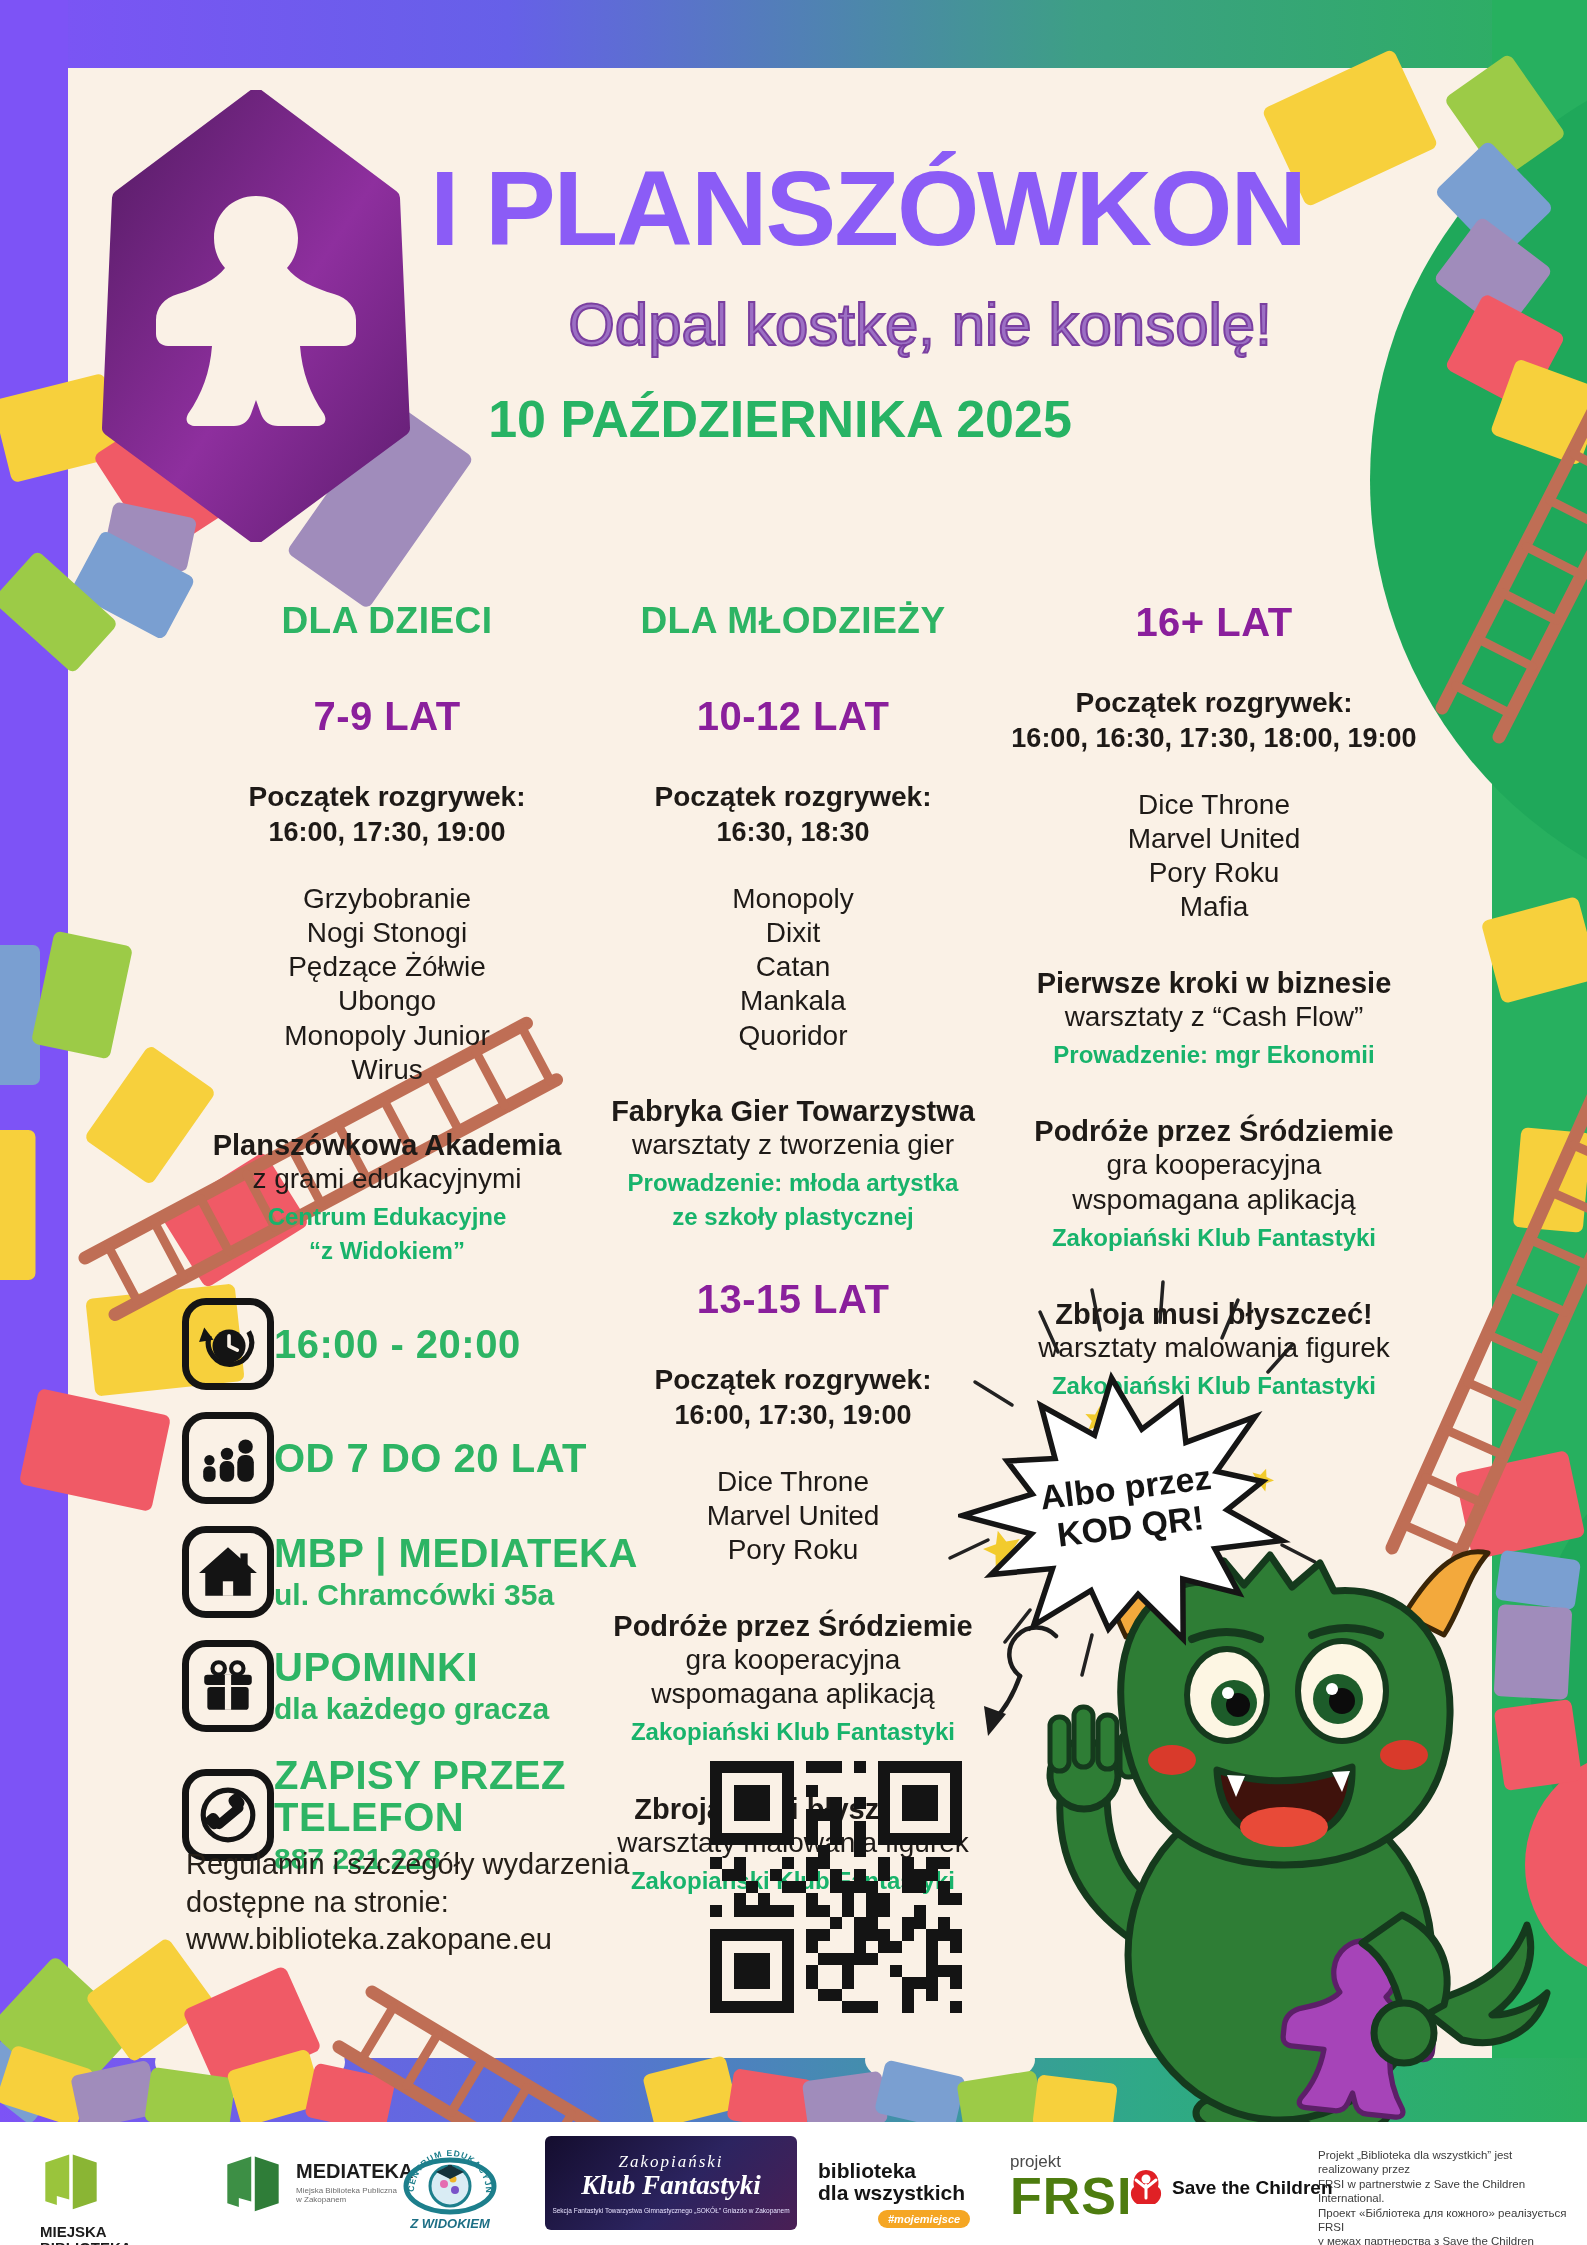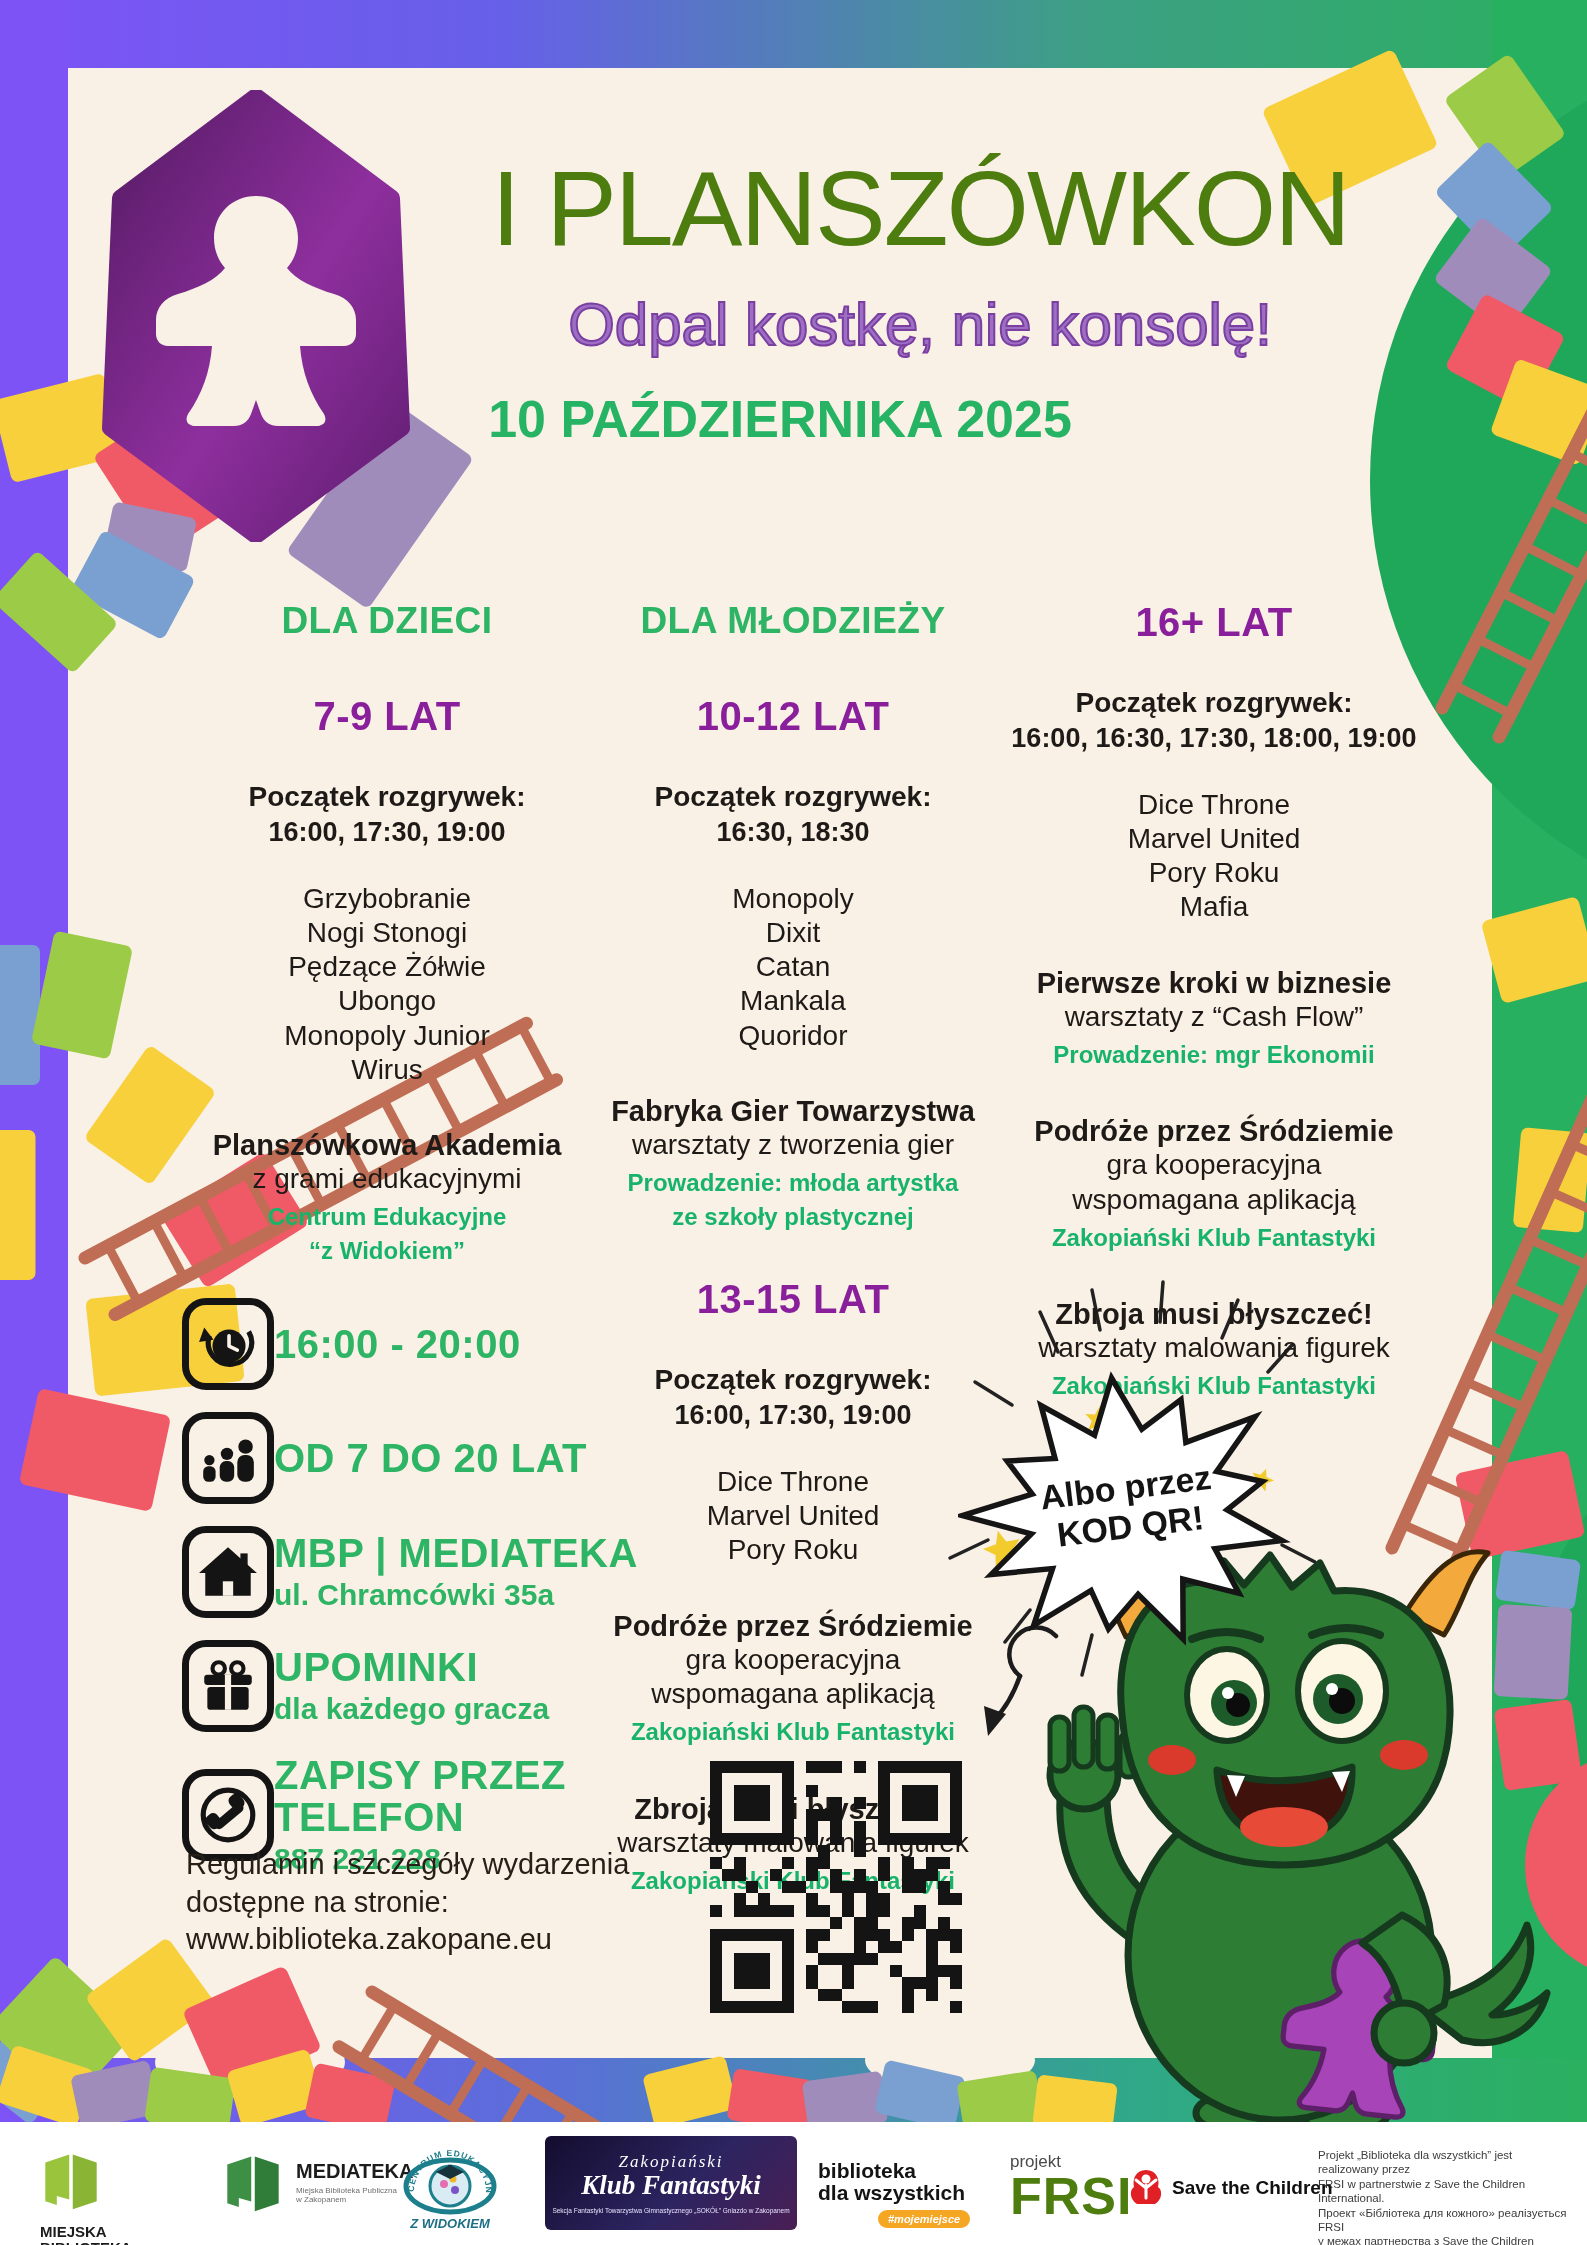--- a/index.html
+++ b/index.html
@@ -8,22 +8,22 @@
   .top-bar{position:absolute;left:0;top:0;width:1587px;height:68px;
     background:linear-gradient(90deg,#7d53f6 0%,#6660e8 32%,#3d9f85 68%,#2bb05f 100%);}
   .left-bar{position:absolute;left:0;top:0;width:68px;height:2122px;background:#7d53f6;}
   .right-bar{position:absolute;left:1492px;top:0;width:95px;height:2122px;background:#27b05f;}
   .band{position:absolute;left:0;top:2058px;width:1587px;height:64px;
     background:linear-gradient(90deg,#7d53f6 0%,#5a6fd8 35%,#2fa987 72%,#2bb05f 100%);}
   .footer{position:absolute;left:0;top:2122px;width:1587px;height:123px;background:#ffffff;}
   svg.deco{position:absolute;left:0;top:0;width:1587px;height:2245px;pointer-events:none;}
 
   .logo-hex{position:absolute;left:100px;top:90px;}
-  .title{position:absolute;left:430px;top:148px;width:980px;text-align:center;
-    font-size:106px;font-weight:400;letter-spacing:-2px;color:#4d7c0f;white-space:nowrap;}
+  .title{position:absolute;left:430px;top:148px;width:980px;text-align:left;
+    font-size:106px;font-weight:700;letter-spacing:-2px;color:#8b5cf6;white-space:nowrap;}
   .subtitle{position:absolute;left:430px;top:290px;width:980px;text-align:center;
     font-size:60px;color:#9c6fc4;-webkit-text-stroke:2px #7a3fa0;white-space:nowrap;}
   .date{position:absolute;left:70px;top:389px;width:1420px;text-align:center;
     font-size:52px;font-weight:700;letter-spacing:0px;color:#27b364;white-space:nowrap;}
 
   .col{position:absolute;top:600px;text-align:center;color:#1e1a17;}
   .col.c1{left:147px;width:480px;}
   .col.c2{left:553px;width:480px;}
   .col.c3{left:949px;width:530px;}
   .col-header{font-size:37px;font-weight:700;color:#2db464;margin-bottom:52px;letter-spacing:.5px;}

